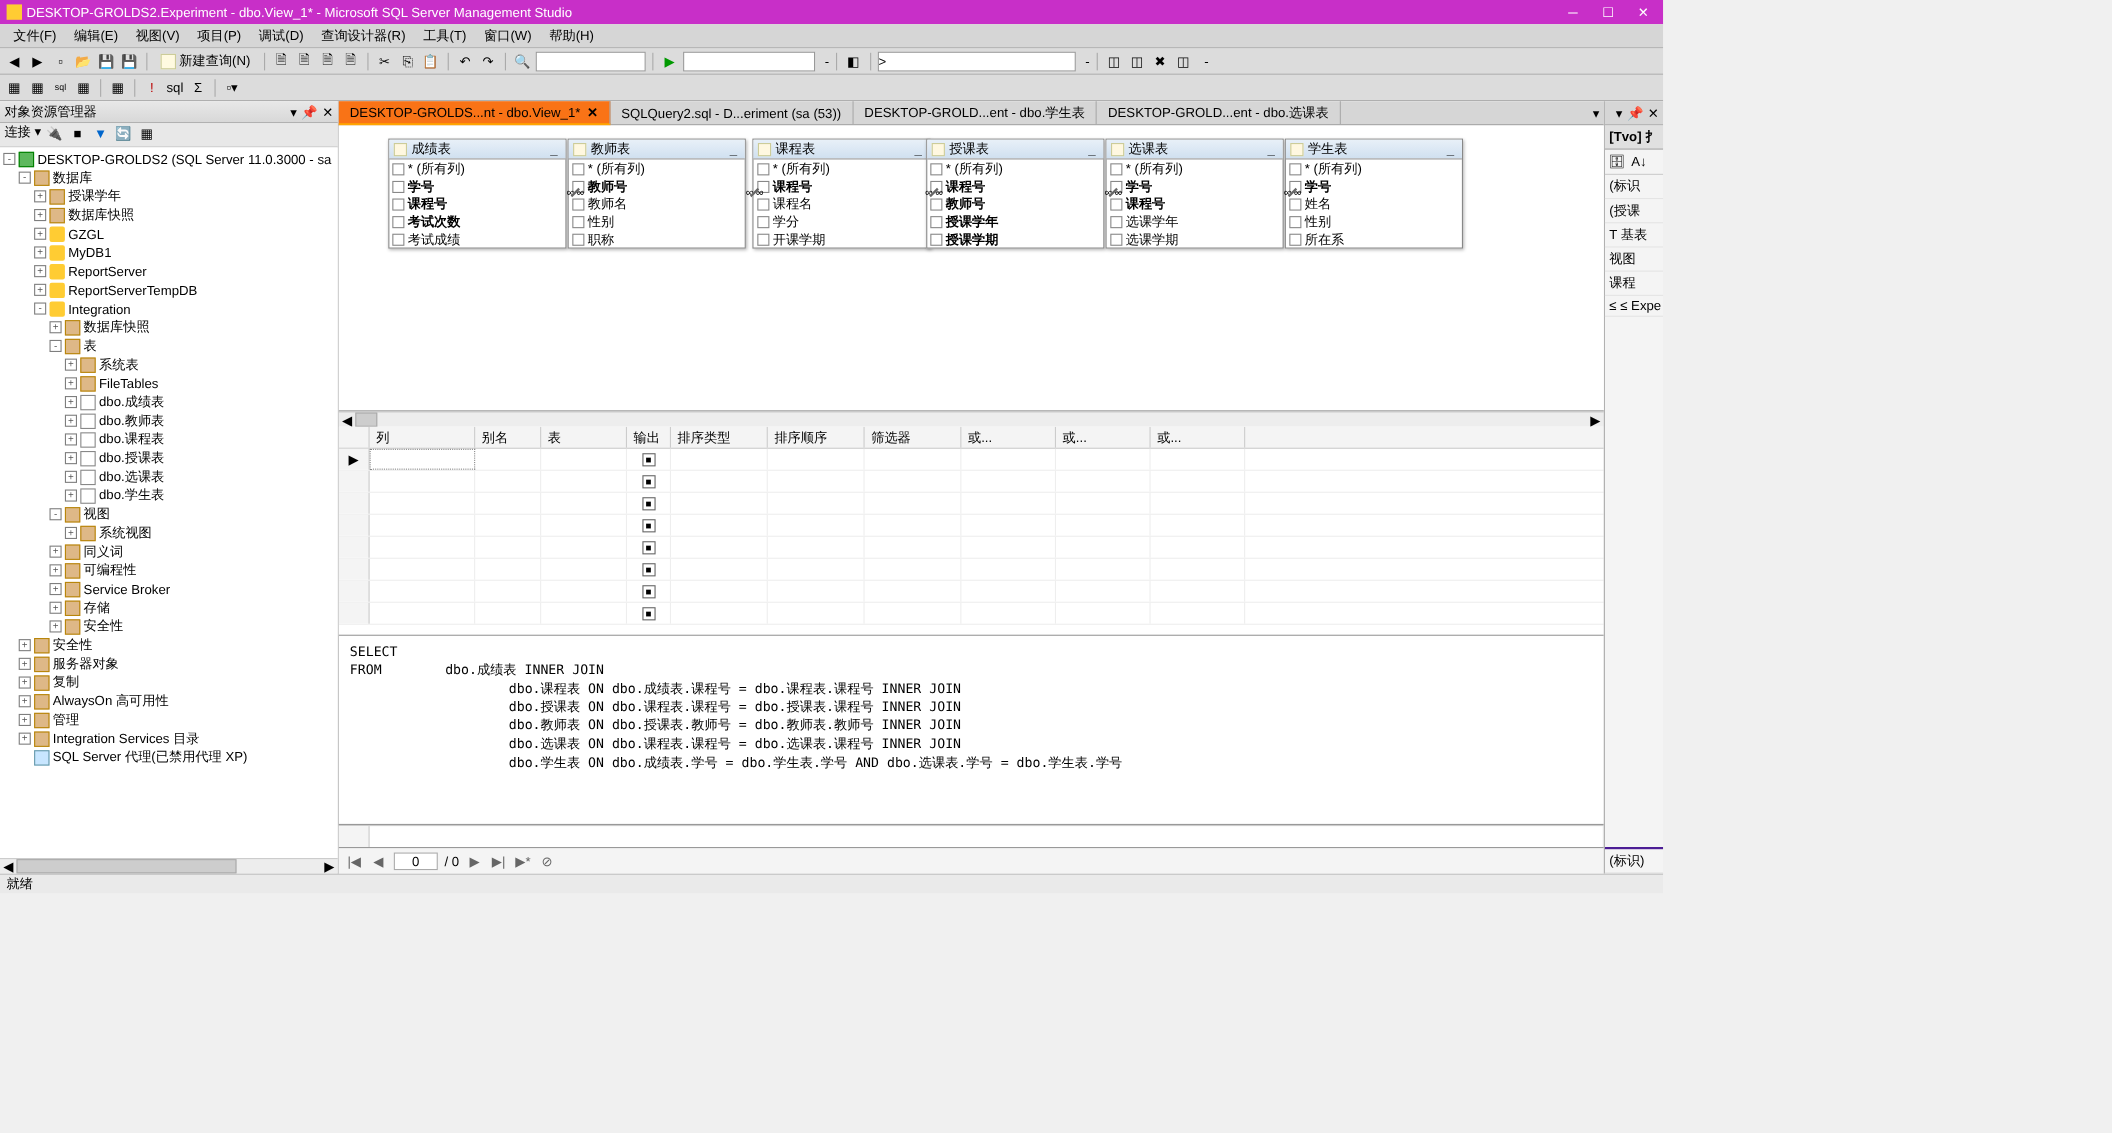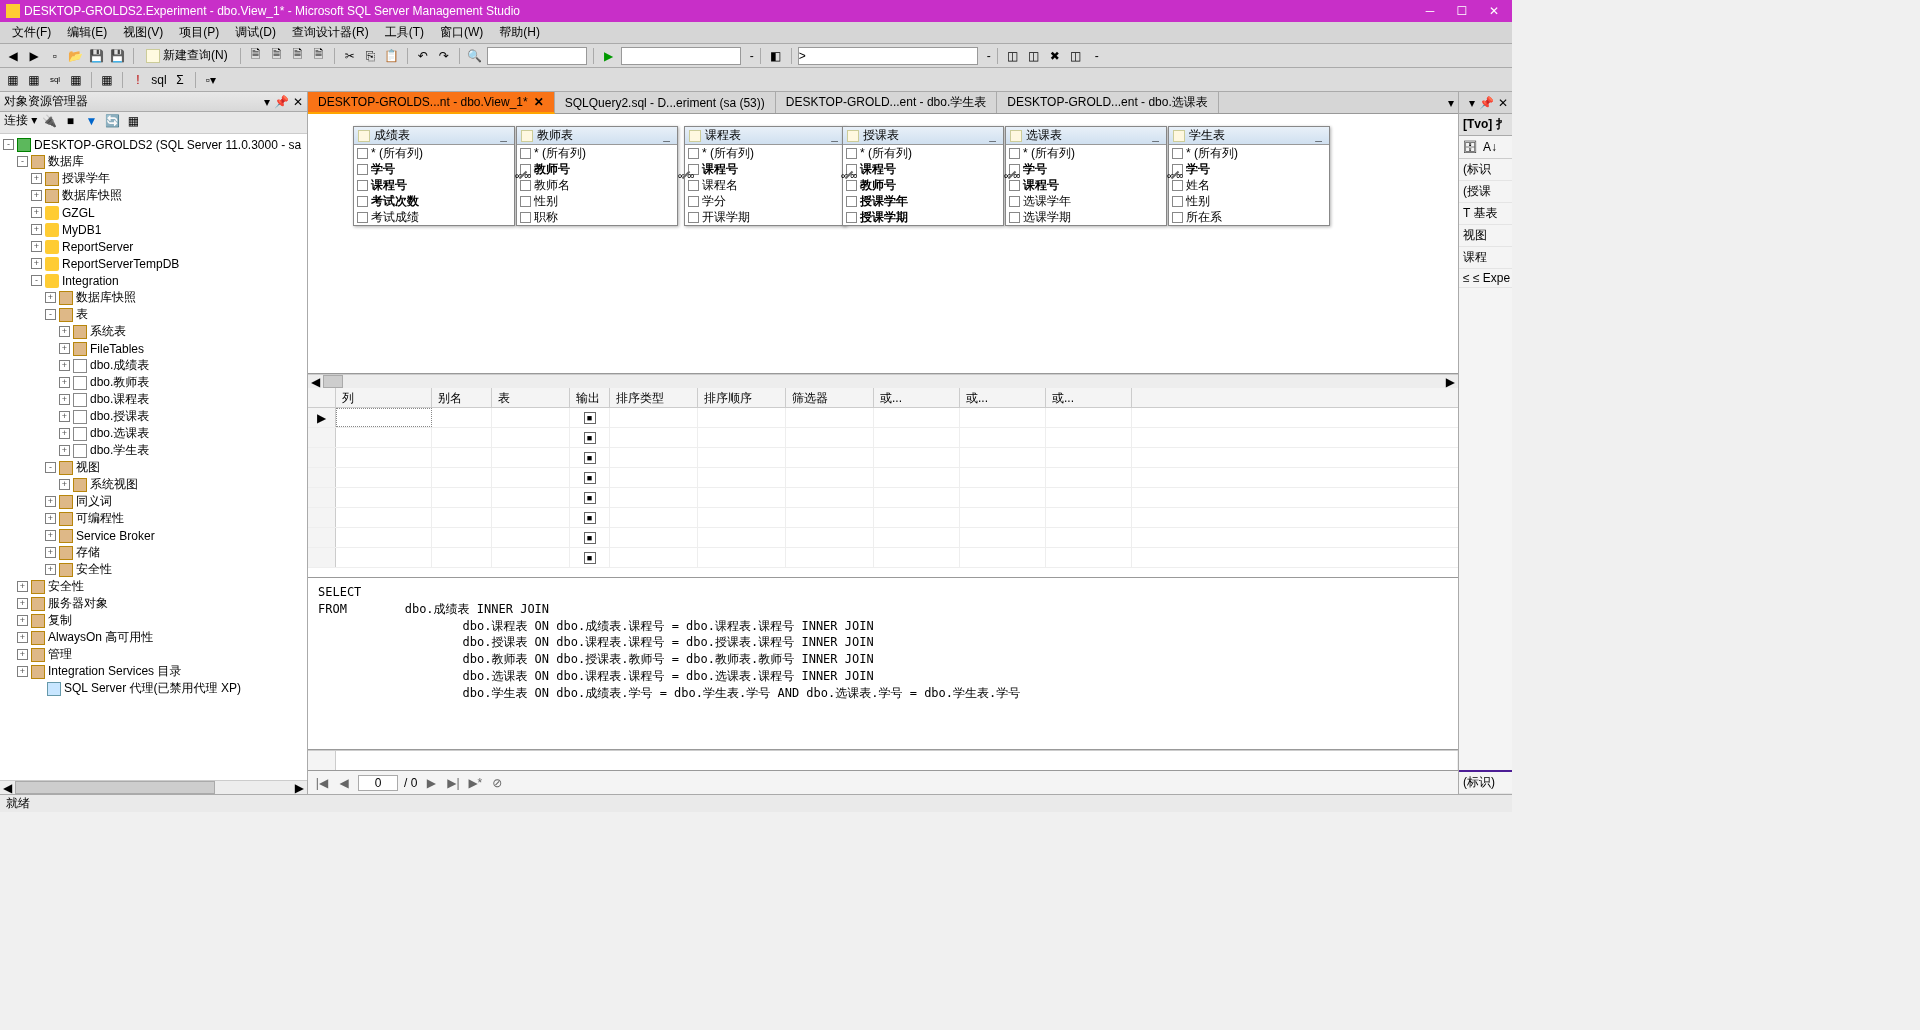--- a/index.html
+++ b/index.html
@@ -326,21 +326,21 @@
       <div class="tree-node" style="padding-left:17px">
           <span class="tree-expander">+</span>
           <span class="tree-icon ico-folder"></span>
           <span>管理</span>
         </div>
       <div class="tree-node" style="padding-left:17px">
           <span class="tree-expander">+</span>
           <span class="tree-icon ico-folder"></span>
           <span>Integration Services 目录</span>
         </div>
-      <div class="tree-node" style="padding-left:33px">
+      <div class="tree-node" style="padding-left:17px">
           <span class="tree-spacer"></span>
           <span class="tree-icon ico-view"></span>
           <span>SQL Server 代理(已禁用代理 XP)</span>
         </div>
     </div>
     <div class="hscroll">
         <span style="padding:0 3px">◀</span>
         <span class="hscroll-thumb" style="flex:1;max-width:200px"></span>
         <span style="margin-left:auto;padding:0 3px">▶</span>
       </div>

